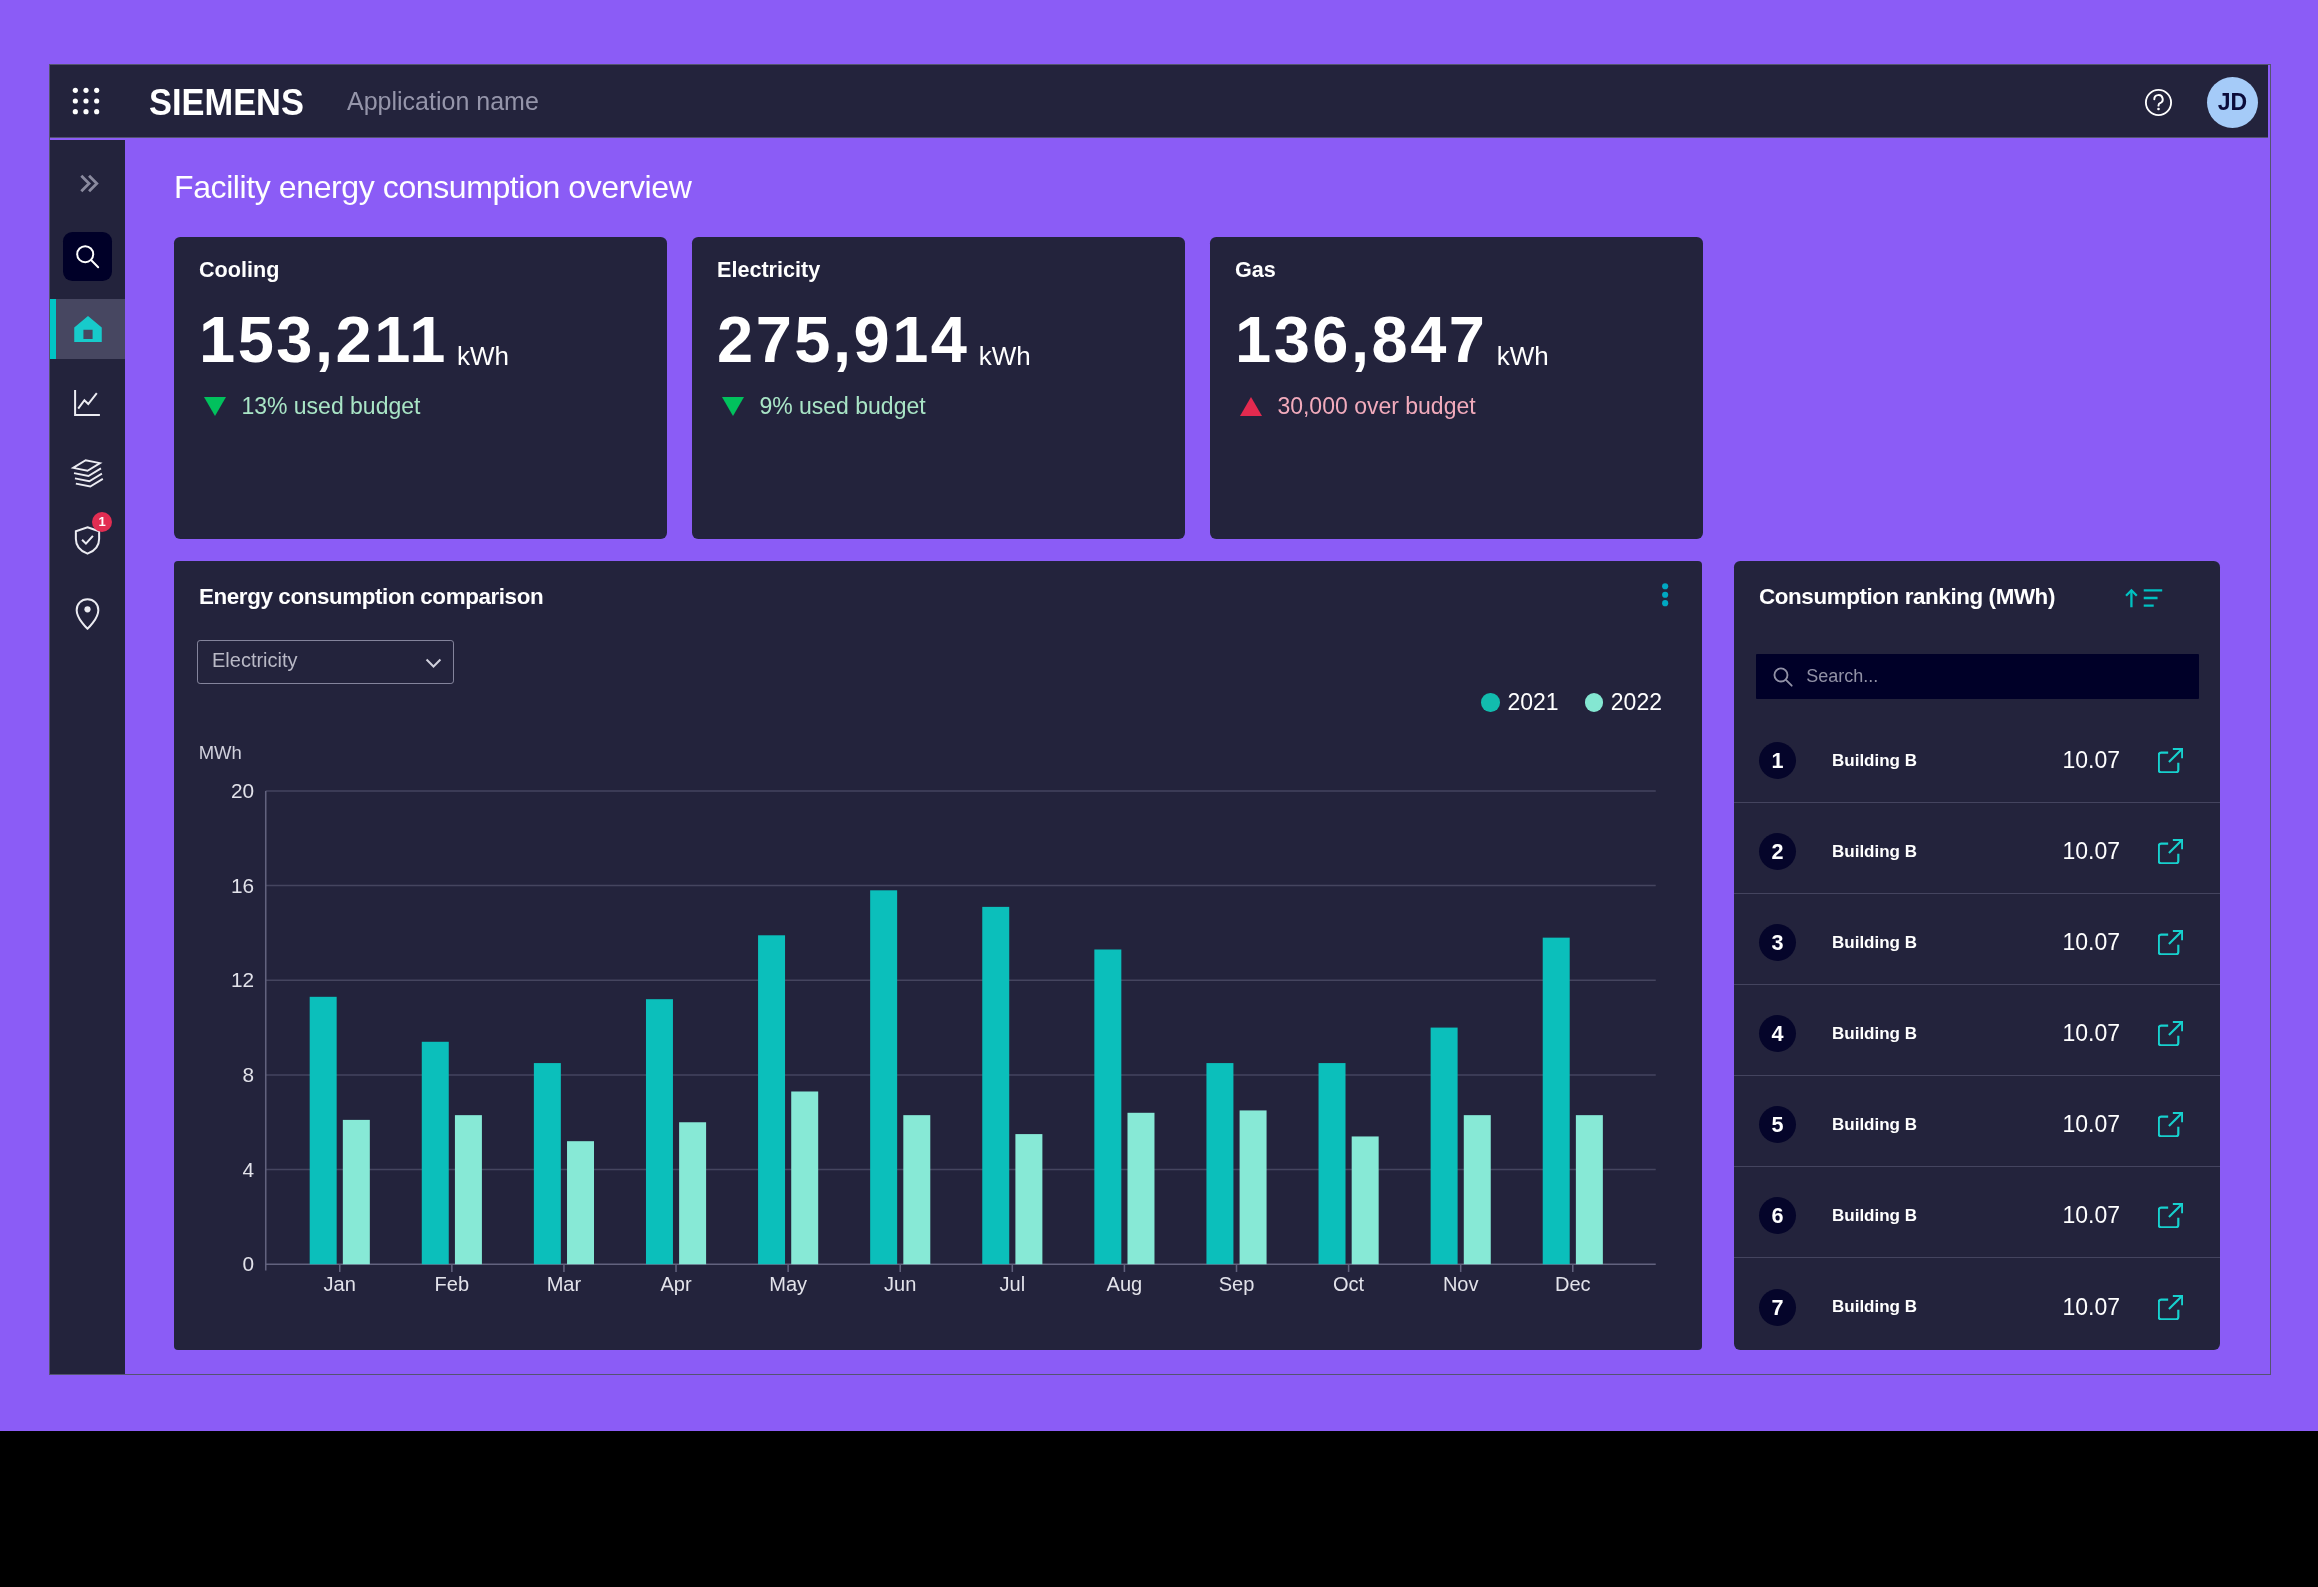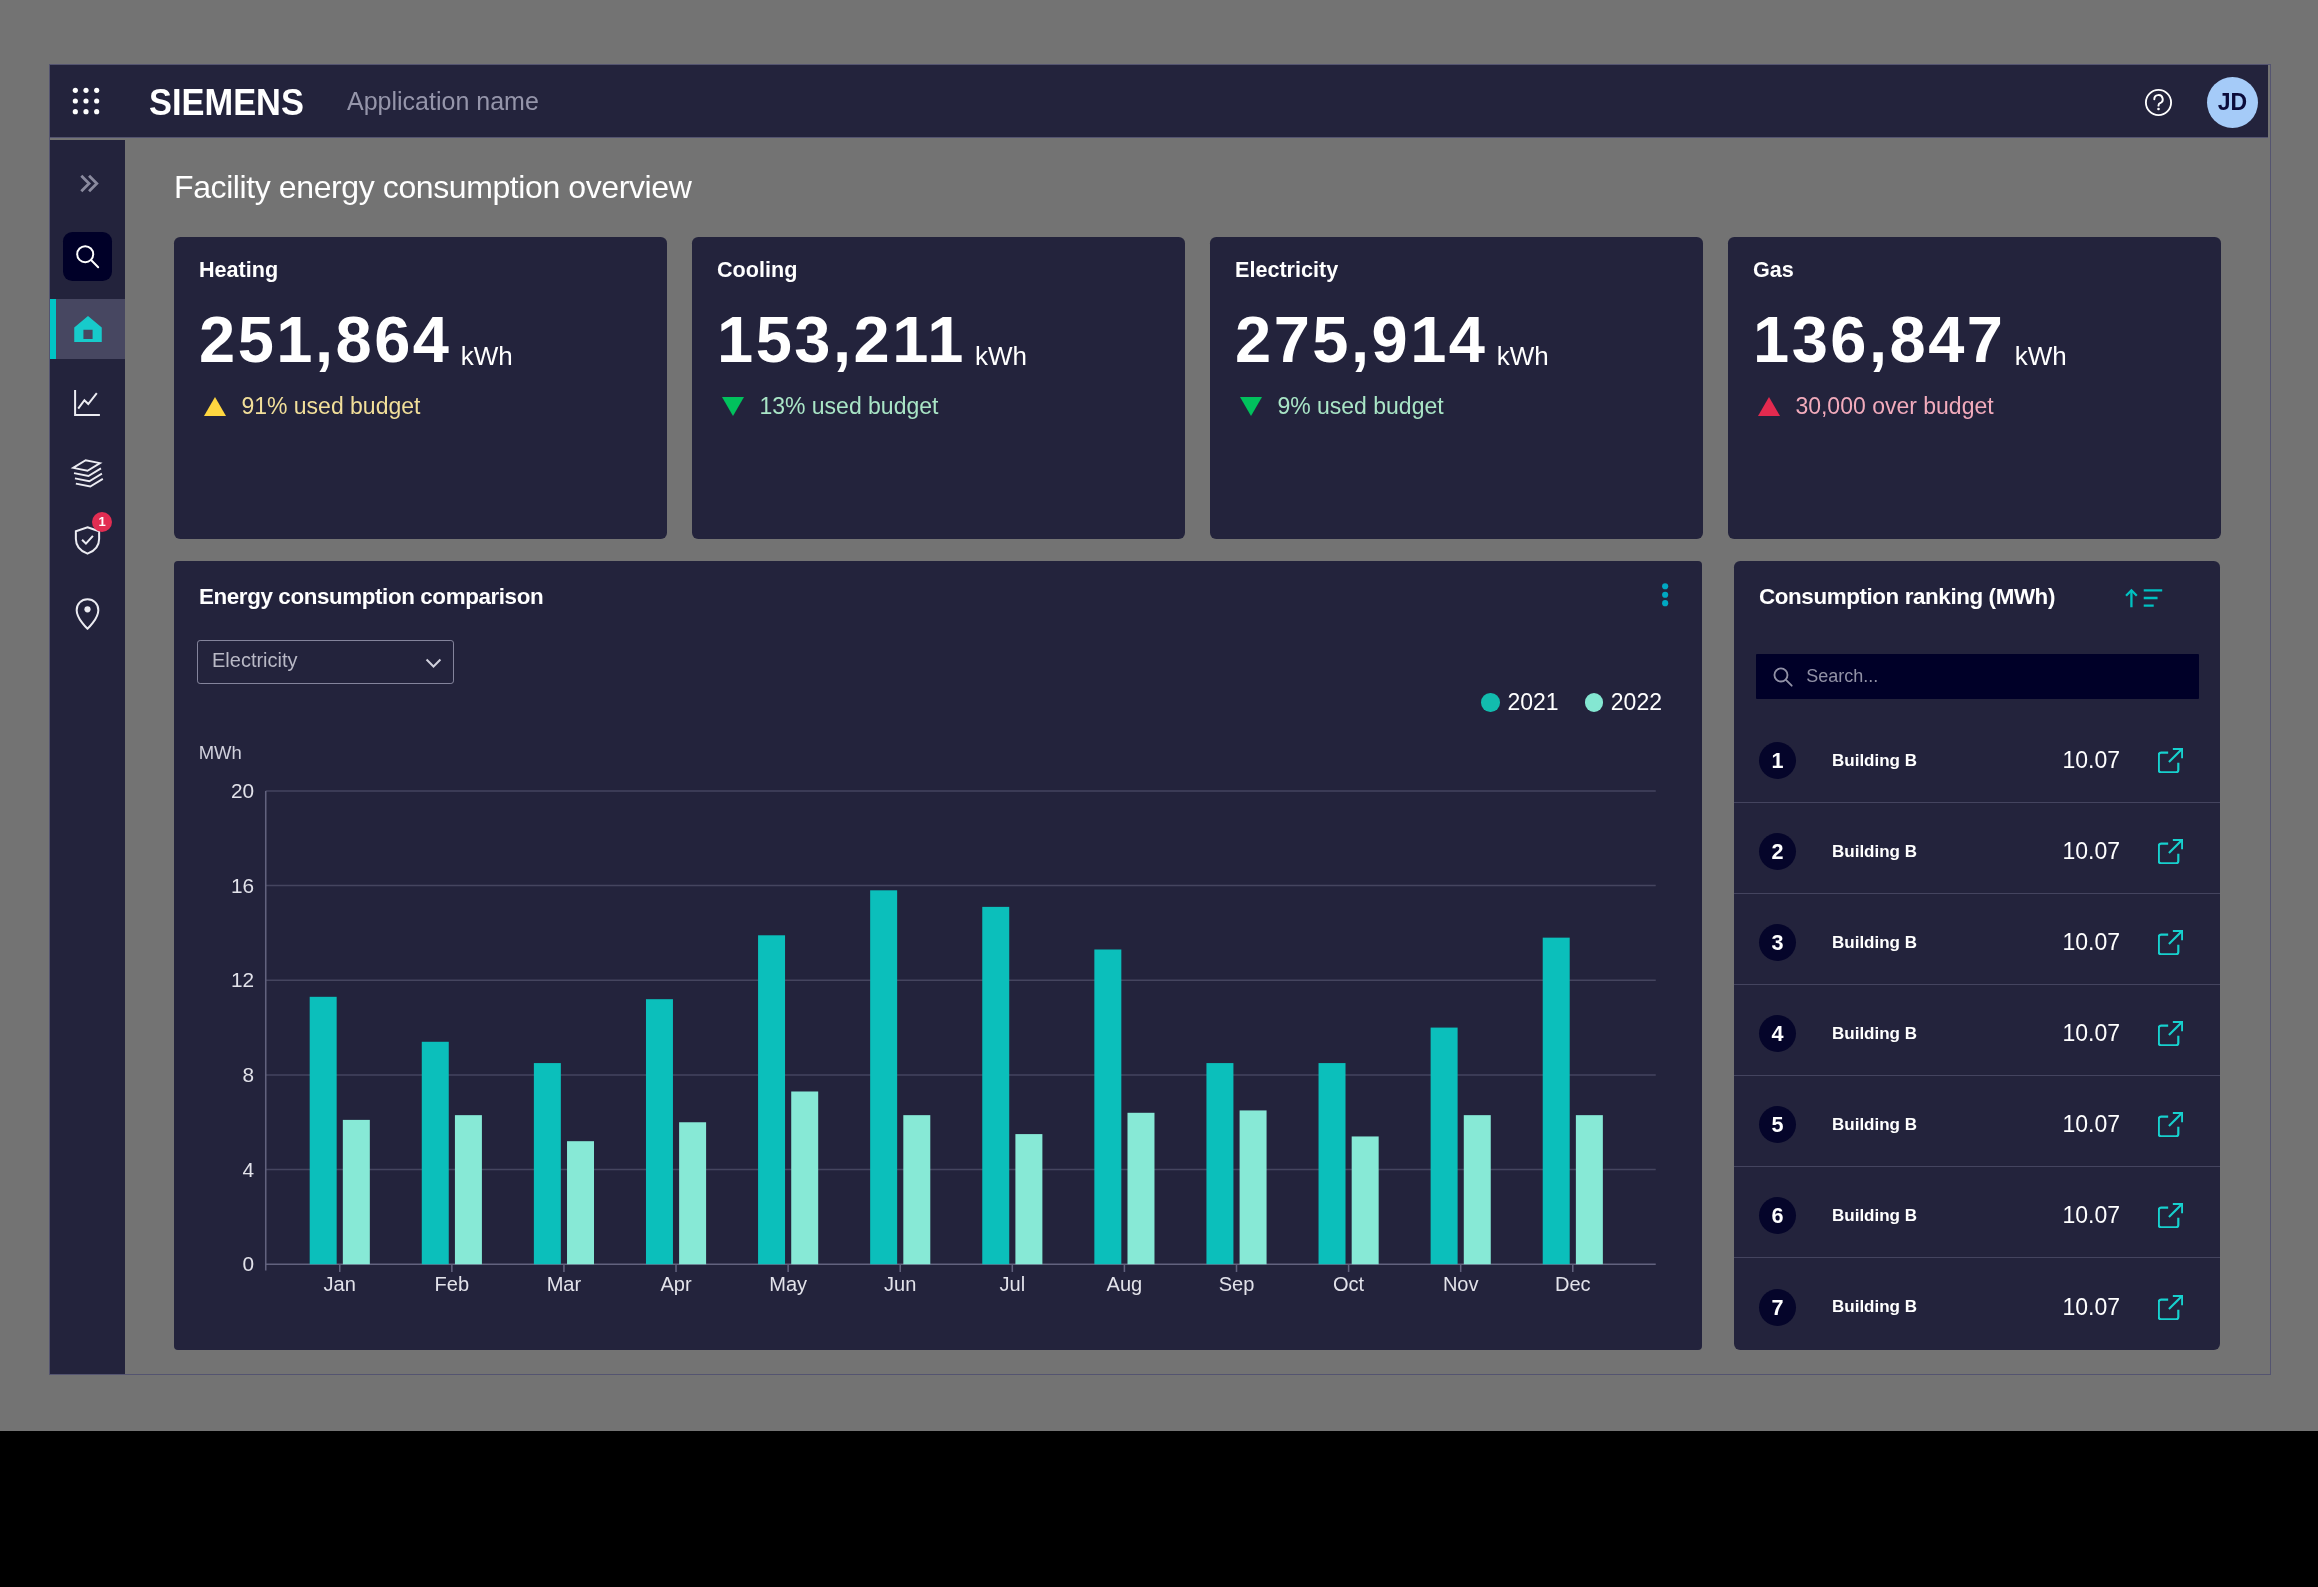--- a/index.html
+++ b/index.html
@@ -1,17 +1,17 @@
 <!DOCTYPE html>
 <html style="font-size:12.3px"><head>
 <meta charset="utf-8">
 <style>
   * { margin:0; padding:0; box-sizing:border-box; }
   html,body { width:2319px; height:1588px; background:#000; font-family:"Liberation Sans", sans-serif; overflow:hidden; }
-  .page { position:absolute; left:0; top:0; width:2319px; height:1431px; background:#737373; }
+  .page { position:absolute; left:0; top:0; width:2319px; height:1431px; background:#8b5cf6; }
   .frame { position:absolute; left:49px; top:64px; width:2222px; height:1311px; border:1.5px solid #545470; }
   .topbar { position:absolute; left:0; top:0; width:2218px; height:73px; background:#23233c; border-bottom:1.5px solid #545470; }
   .sidebar { position:absolute; left:0; top:75px; width:75px; bottom:0; background:#23233c; }
   .sbicon { position:absolute; left:0; width:75px; display:flex; justify-content:center; }
   .searchbtn { position:absolute; left:13px; top:92px; width:49px; height:49px; background:#000028; border-radius:9.2px; display:flex; align-items:center; justify-content:center; }
   .active-item { position:absolute; left:0; top:159px; width:75px; height:60px; background:#474761; }
   .active-bar { position:absolute; left:0; top:0; width:6.2px; height:60px; background:#00c5c5; }
   .badge { position:absolute; left:42px; top:372px; width:20px; height:20px; border-radius:50%; background:#e22d52; color:#fff; font-size:13px; font-weight:700; text-align:center; line-height:20px; }
   h1 { position:absolute; left:174px; top:170px; letter-spacing:-0.4px; font-size:32px; font-weight:400; color:#fff; line-height:34px; }
   .kpis { position:absolute; left:174px; top:237px; width:2047px; height:302px; display:grid; grid-template-columns:repeat(4,1fr); gap:25px; }
@@ -100,28 +100,20 @@
       </svg>
       <div class="badge">1</div>
       <svg class="sbicon" style="top:457px" width="31" height="34" viewBox="0 0 40 44" fill="none" stroke="#ececf2" stroke-width="2.6">
         <path d="M20 3 C12 3 6 9 6 17 C6 28 20 41 20 41 C20 41 34 28 34 17 C34 9 28 3 20 3 Z"></path>
         <circle cx="20" cy="16" r="4" fill="#ececf2" stroke="none"></circle>
       </svg>
     </div>
   </div>
   <h1>Facility energy consumption overview</h1>
   <div class="kpis">
-    <div class="card">
-      <div class="kpi-label">Heating</div>
-      <div class="kpi-valrow"><span class="kpi-val">251,864</span><span class="kpi-unit">kWh</span></div>
-      <div class="kpi-status">
-          <div class="tri-up"></div>
-          <div class="st-text" style="color:#f2df9a">91% used budget</div>
-        </div>
-    </div>
     <div class="card">
       <div class="kpi-label">Cooling</div>
       <div class="kpi-valrow"><span class="kpi-val">153,211</span><span class="kpi-unit">kWh</span></div>
       <div class="kpi-status">
           <div class="tri-down"></div>
           <div class="st-text" style="color:#a9e5c6">13% used budget</div>
         </div>
     </div>
     <div class="card">
       <div class="kpi-label">Electricity</div>

